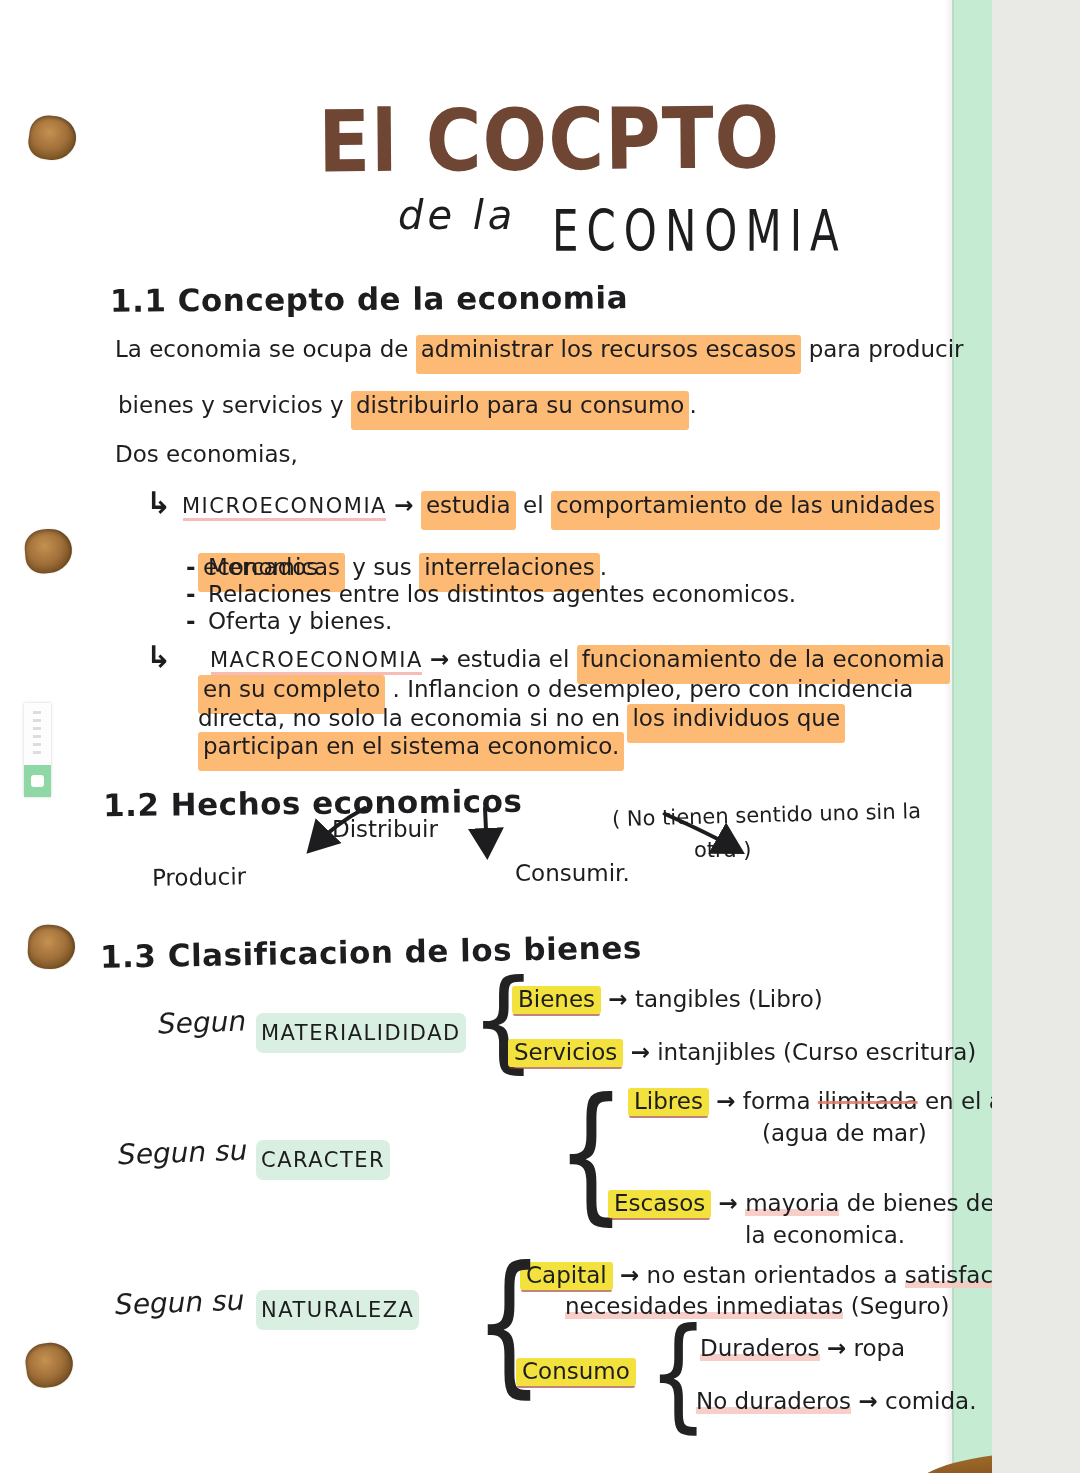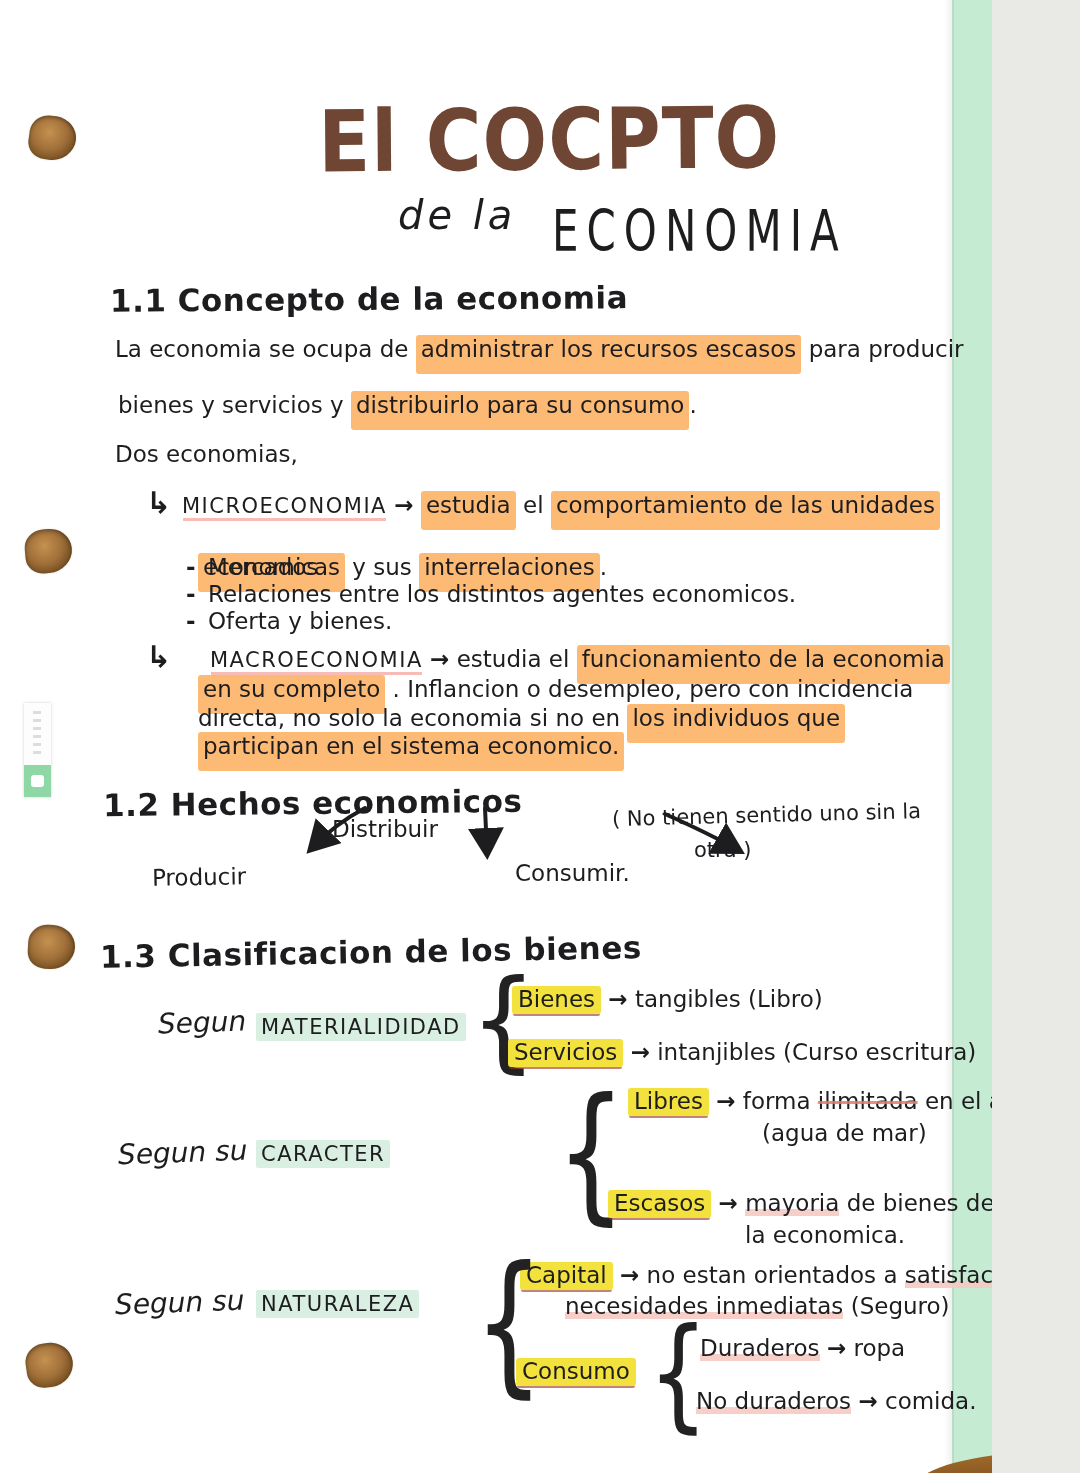--- a/index.html
+++ b/index.html
@@ -32,21 +32,21 @@
   .title-script{font-size:40px;font-style:italic;letter-spacing:4px;}
   .title-caps{font-size:42px;letter-spacing:8px;transform:scaleY(1.35);transform-origin:left top;}
   .h1{font-size:31px;font-weight:bold;letter-spacing:.5px;}
   .line{font-size:23px;}
   .small{font-size:21px;}
   .caps{font-size:21px;letter-spacing:1.5px;}
   .script{font-size:28px;font-style:italic;}
   .hl{background:#fdba74;padding:1px 5px 12px;border-radius:3px;}
   .hl2{background:#f3e23d;padding:0 6px 2px;border-radius:3px;
     box-shadow:0 3px 0 -1px rgba(155,48,32,.6);}
-  .hlg{background:#d9efe1;padding:2px 5px;border-radius:2px;}
+  .hlg{background:#d9efe1;padding:8px 5px;border-radius:7px;}
   .term-pink{box-shadow:0 4px 0 -1px rgba(242,160,150,.7);}
   .pink{background-image:linear-gradient(transparent 72%,rgba(246,201,194,.9) 72%);}
   .strike{text-decoration:line-through;text-decoration-color:rgba(226,122,106,.85);
     text-decoration-thickness:3px;}
   .marker{font-size:30px;font-weight:bold;}
   .arrow{font-weight:bold;}
   .brace{font-weight:normal;line-height:1;color:#222;transform-origin:left top;}
   .dash{display:inline-block;width:22px;font-weight:bold;}
   .pageno{position:absolute;left:997px;top:1418px;width:34px;height:34px;border:2.5px solid #222;
     border-radius:50%;display:flex;align-items:center;justify-content:center;

